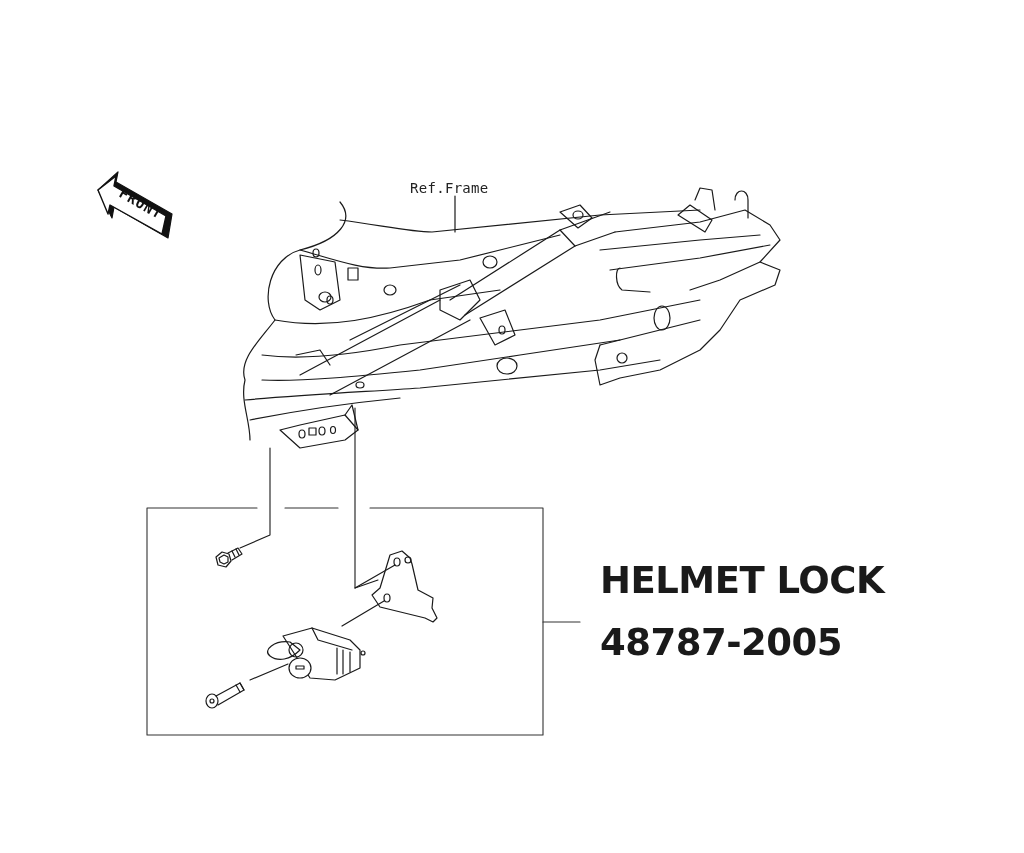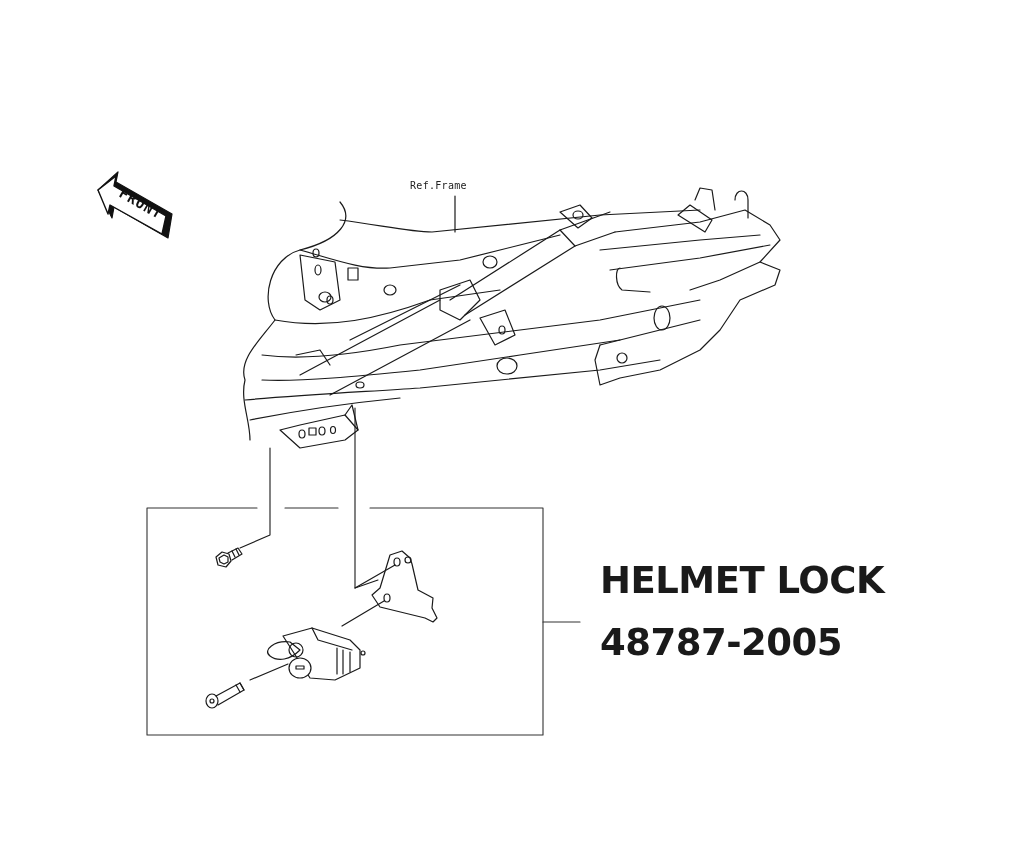--- a/index.html
+++ b/index.html
@@ -1,18 +1,18 @@
 <!DOCTYPE html>
 <html><head>
   <meta charset="utf-8">
   <style>
     html, body { margin: 0; padding: 0; background: #ffffff; }
     body { width: 1024px; height: 853px; position: relative; overflow: hidden; font-family: "Liberation Sans", sans-serif; }
     #diagram { position: absolute; left: 0; top: 0; width: 1024px; height: 853px; }
-    .ref-label { position: absolute; left: 410px; top: 180px; font-family: "DejaVu Sans Mono", monospace; font-size: 10px; color: #222; letter-spacing: 0.3px; }
+    .ref-label { position: absolute; left: 410px; top: 180px; font-family: "DejaVu Sans Mono", monospace; font-size: 14px; color: #222; letter-spacing: 0.3px; }
     .part-title { position: absolute; left: 600px; top: 562px; font-family: "DejaVu Sans", sans-serif; font-weight: bold; font-size: 37px; color: #1a1a1a; line-height: 1.0; letter-spacing: -0.5px; text-align: right; }
     .part-number { position: absolute; left: 600px; top: 624px; font-family: "DejaVu Sans", sans-serif; font-weight: bold; font-size: 37px; color: #1a1a1a; line-height: 1.0; letter-spacing: -0.5px; }
   </style>
 </head>
 <body>
 
 <div>
 <svg id="diagram" viewBox="0 0 1024 853" xmlns="http://www.w3.org/2000/svg" fill="none" stroke="#1a1a1a" stroke-width="1.2" stroke-linejoin="round" stroke-linecap="round">
 
   <g>

